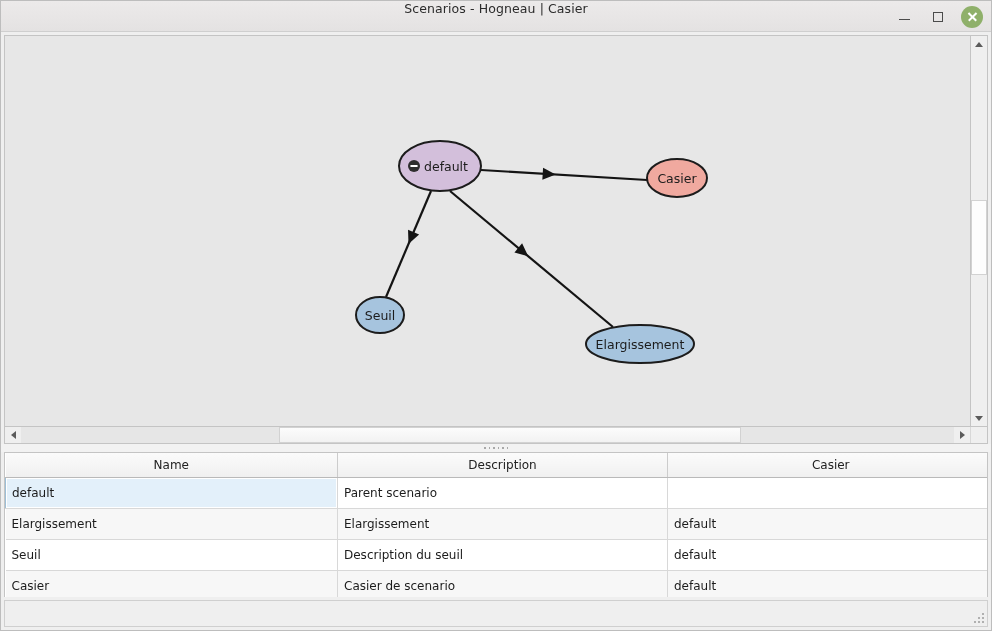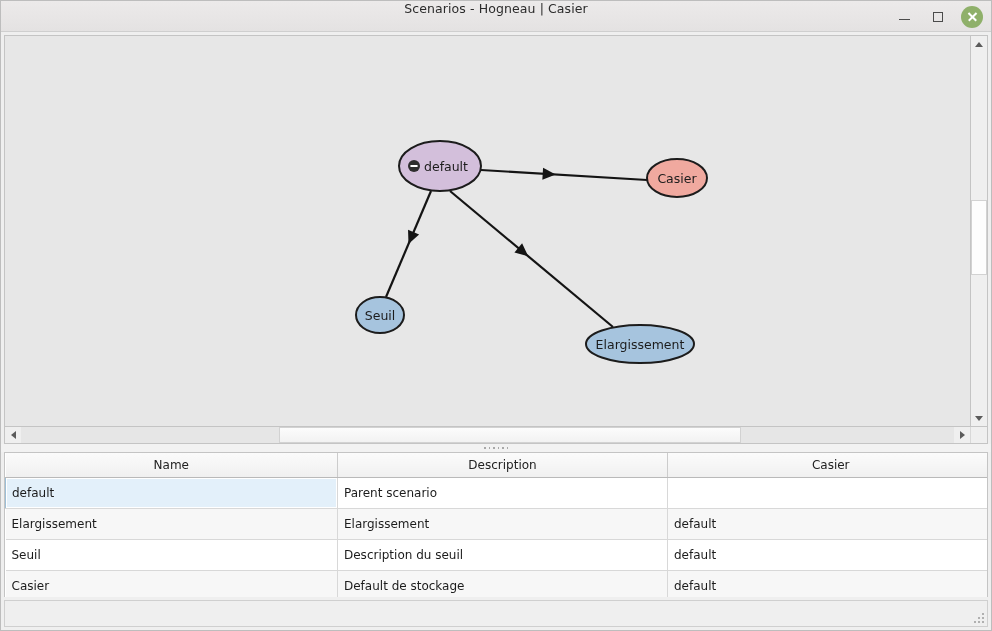--- a/index.html
+++ b/index.html
@@ -436,21 +436,21 @@
             <td>Elargissement</td>
             <td>default</td>
           </tr>
           <tr class="row-plain">
             <td>Seuil</td>
             <td>Description du seuil</td>
             <td>default</td>
           </tr>
           <tr class="row-alt">
             <td>Casier</td>
-            <td>Default de stockage</td>
+            <td>Casier de scenario</td>
             <td>default</td>
           </tr>
         </tbody>
     </table>
     <div class="filler"></div>
   </div>
 
   <div class="statusbar">
     <span></span>
     <div class="grip">

